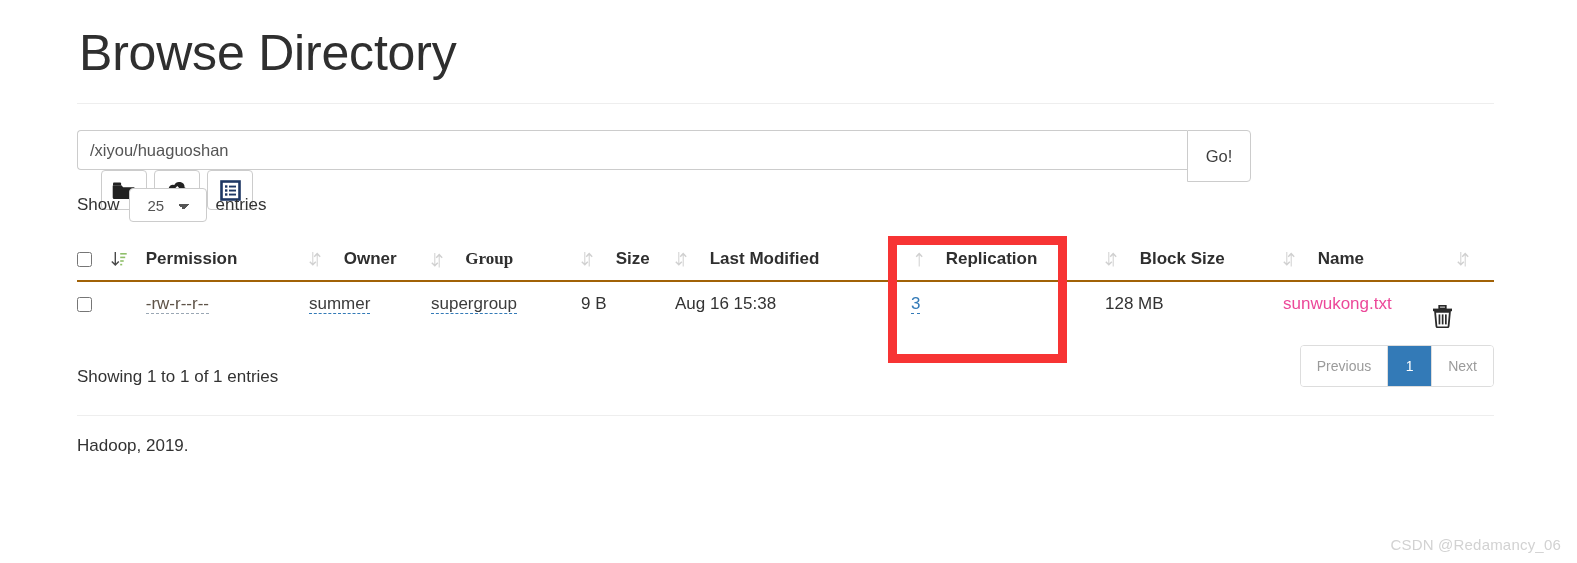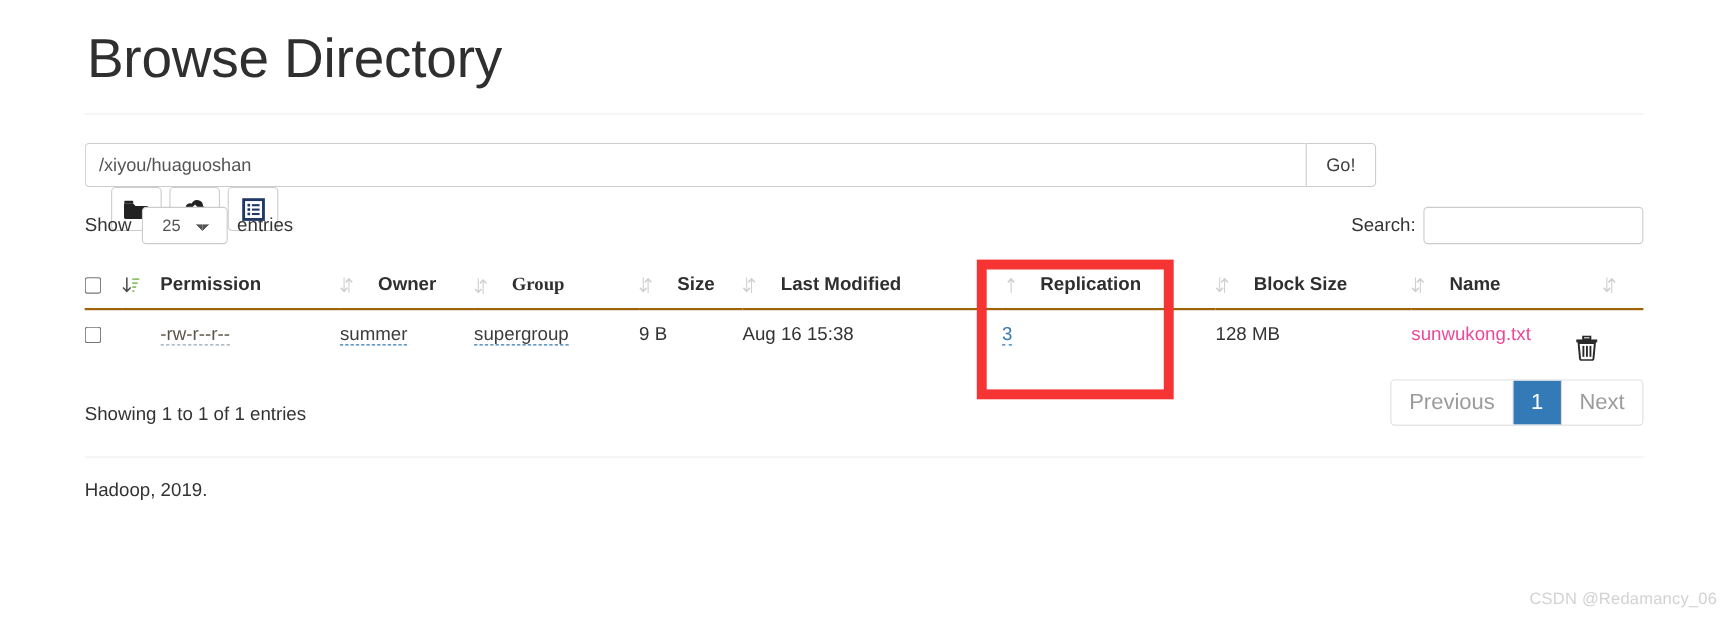--- a/index.html
+++ b/index.html
@@ -57,21 +57,21 @@
     border-radius: 4px 0 0 4px;
     padding: 0 12px;
     font-size: 16.5px;
     font-family: "Liberation Sans", sans-serif;
     color: #555555;
     background: #ffffff;
     outline: none;
   }
   .go-btn {
     width: 64px;
-    height: 40px;
+    height: 52px;
     border: 1px solid #cccccc;
     border-radius: 0 4px 4px 0;
     background: #ffffff;
     font-size: 16.5px;
     font-family: "Liberation Sans", sans-serif;
     color: #3f3f3f;
     cursor: pointer;
     padding: 0;
     line-height: 38px;
   }
@@ -244,21 +244,21 @@
     display: flex;
     border: 1px solid #dddddd;
     border-radius: 4px;
     overflow: hidden;
     height: 42px;
   }
   .pg {
     display: flex; align-items: center; justify-content: center;
     min-width: 60px;
     padding: 0 16px;
-    font-size: 20px;
+    font-size: 14px;
     color: #9b9b9b;
     background: #ffffff;
     cursor: pointer;
     border-right: 1px solid #dddddd;
     user-select: none;
   }
   .pg:last-child { border-right: none; }
   .pg.active {
     background: #337ab7;
     color: #ffffff;
@@ -352,24 +352,20 @@
 
   <div class="dt-controls">
     <div class="dt-length">
       <span>Show</span>
       <select class="dt-select">
         <option>25</option>
       </select>
       <span>entries</span>
     </div>
 
-    <div class="dt-filter">
-      <span>Search:</span>
-      <input class="dt-search-input" type="text" value="" style="">
-    </div>
   </div>
 
   <table class="files">
     <thead>
       <tr>
         <th class="col-check">
           <input type="checkbox" class="head-check" style="">
         </th>
         <th class="w-perm">
           <span class="sort-ico">

